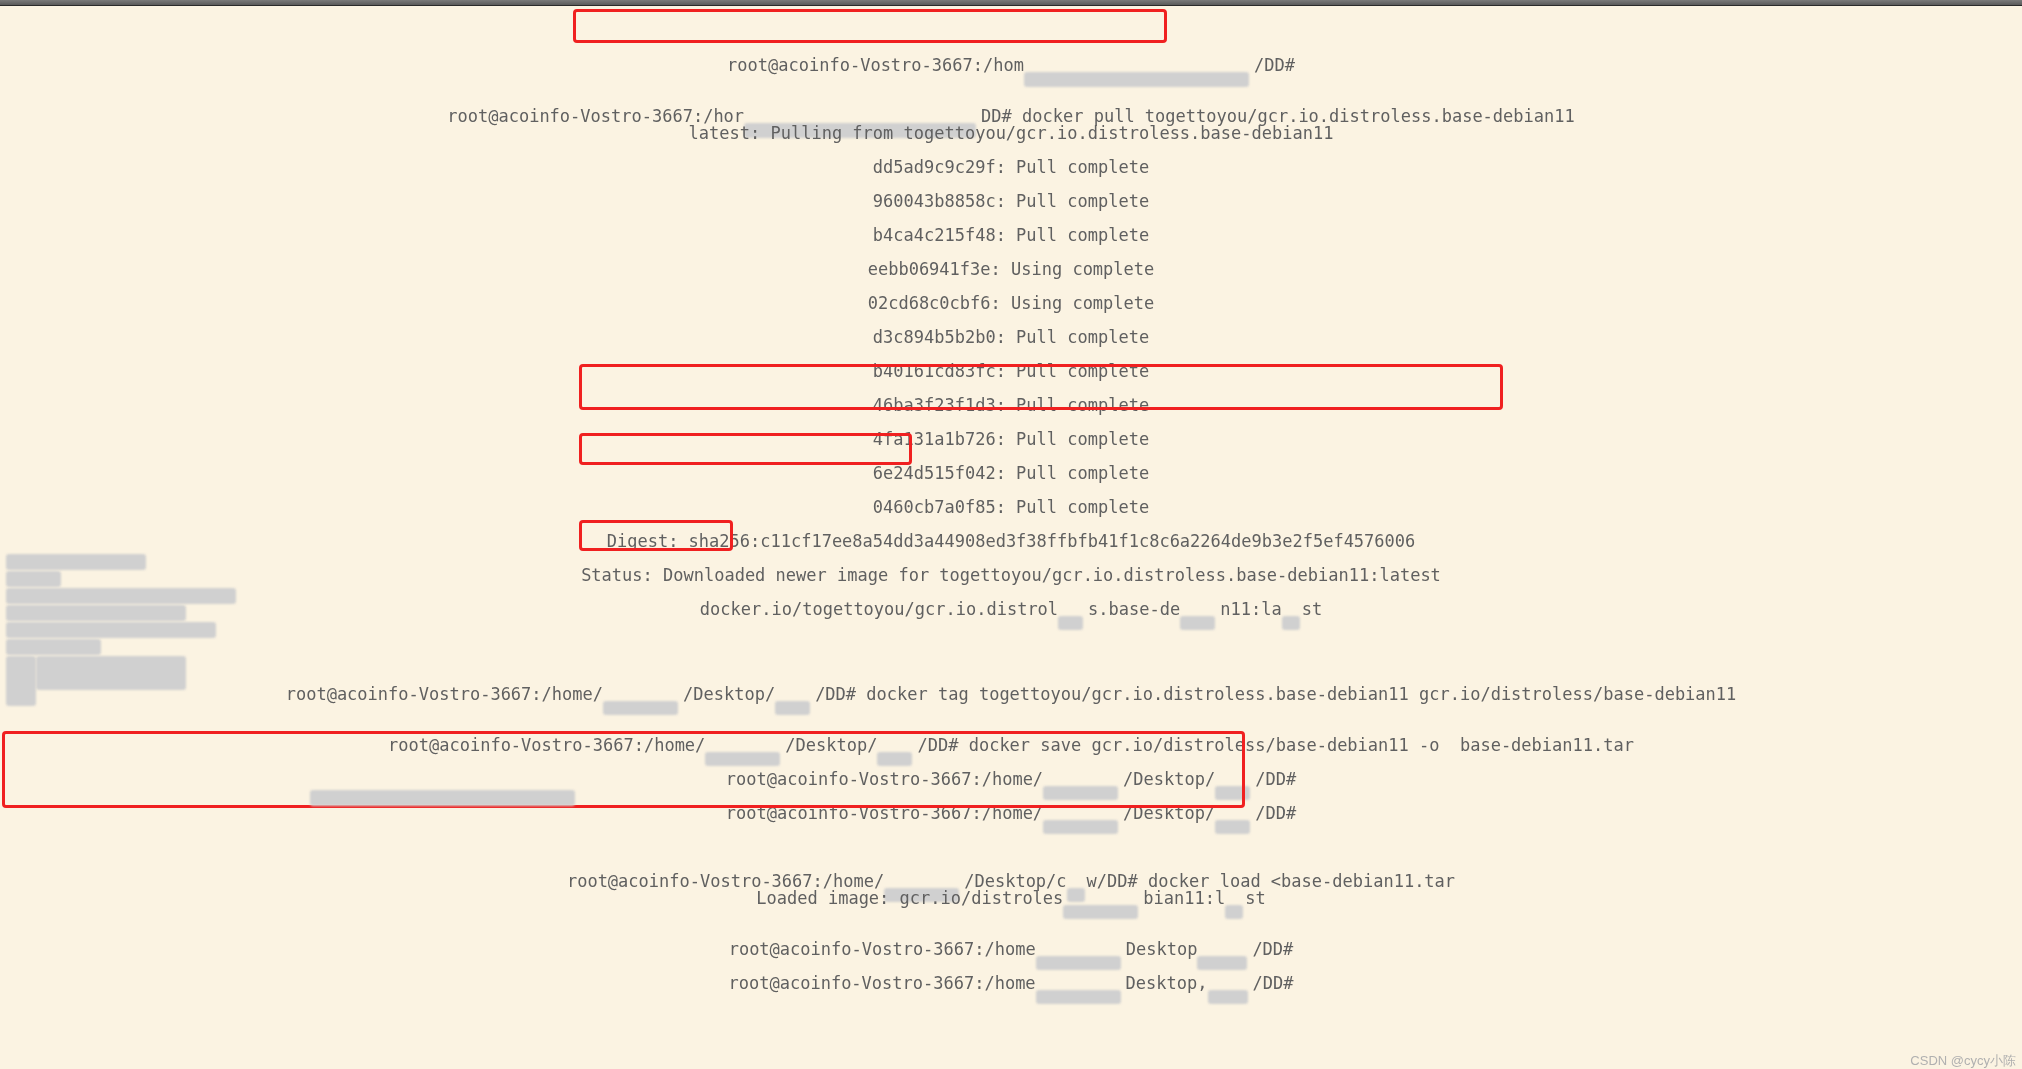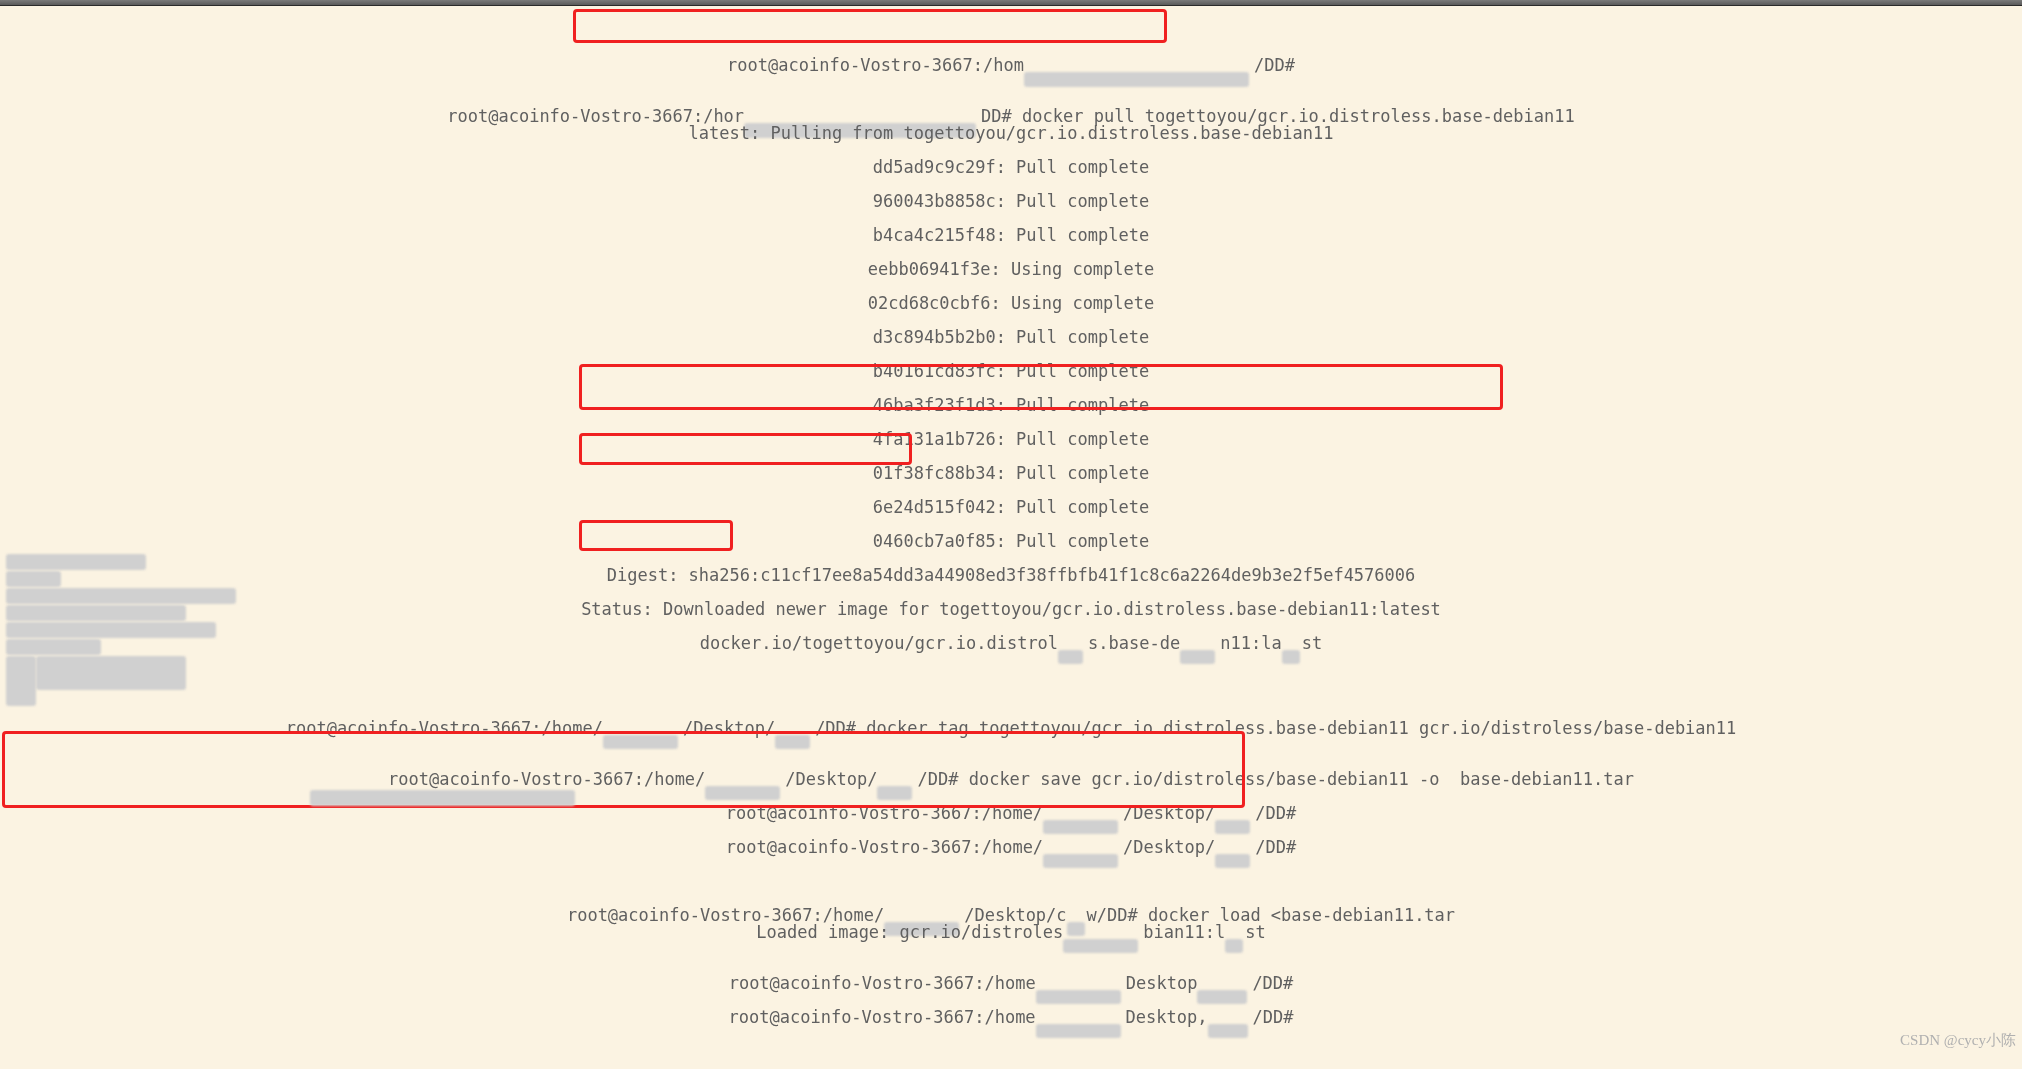--- a/index.html
+++ b/index.html
@@ -40,24 +40,24 @@
   }
   .redbox{
     position:absolute;
     border:3px solid var(--red);
     border-radius:4px;
     pointer-events:none;
   }
   .watermark{
     position:absolute;
     right:6px;
-    bottom:20px;
-    font-size:15px;
+    bottom:0;
+    font-size:13px;
     color:#b0b0b0;
-    font-family:Liberation Serif, serif;
+    font-family:Liberation Sans, sans-serif;
   }
 </style>
 </head>
 <body>
 
 <div class="topbar"></div>
 
 <div class="term">
 
 <div class="row">
@@ -70,21 +70,20 @@
 <div class="row">latest: Pulling from togettoyou/gcr.io.distroless.base-debian11</div>
 <div class="row">dd5ad9c9c29f: Pull complete</div>
 <div class="row">960043b8858c: Pull complete</div>
 <div class="row">b4ca4c215f48: Pull complete</div>
 <div class="row">eebb06941f3e: Using complete</div>
 <div class="row">02cd68c0cbf6: Using complete</div>
 <div class="row">d3c894b5b2b0: Pull complete</div>
 <div class="row">b40161cd83fc: Pull complete</div>
 <div class="row">46ba3f23f1d3: Pull complete</div>
 <div class="row">4fa131a1b726: Pull complete</div>
-<div class="row">01f38fc88b34: Pull complete</div>
 <div class="row">6e24d515f042: Pull complete</div>
 <div class="row">0460cb7a0f85: Pull complete</div>
 <div class="row">Digest: sha256:c11cf17ee8a54dd3a44908ed3f38ffbfb41f1c8c6a2264de9b3e2f5ef4576006</div>
 <div class="row">Status: Downloaded newer image for togettoyou/gcr.io.distroless.base-debian11:latest</div>
 <div class="row"><span>docker.io/togettoyou/gcr.io.distrol</span><span style="display:inline-block;width:30px;position:relative;"><span class="blur" style="left:0;top:1px;width:25px;height:14px;"></span></span><span>s.base-de</span><span style="display:inline-block;width:40px;position:relative;"><span class="blur" style="left:0;top:1px;width:35px;height:14px;"></span></span><span>n11:la</span><span style="display:inline-block;width:20px;position:relative;"><span class="blur" style="left:0;top:1px;width:18px;height:14px;"></span></span><span>st</span></div>
 
 
 <div class="row">
 <span>root@acoinfo-Vostro-3667:</span><span>/home/</span><span style="display:inline-block;width:80px;position:relative;"><span class="blur" style="left:0;top:1px;width:75px;height:14px;"></span></span><span>/Desktop/</span><span style="display:inline-block;width:40px;position:relative;"><span class="blur" style="left:0;top:1px;width:35px;height:14px;"></span></span><span>/DD#</span> <span>docker tag togettoyou/gcr.io.distroless.base-debian11 gcr.io/distroless/base-debian11</span>
 </div>

